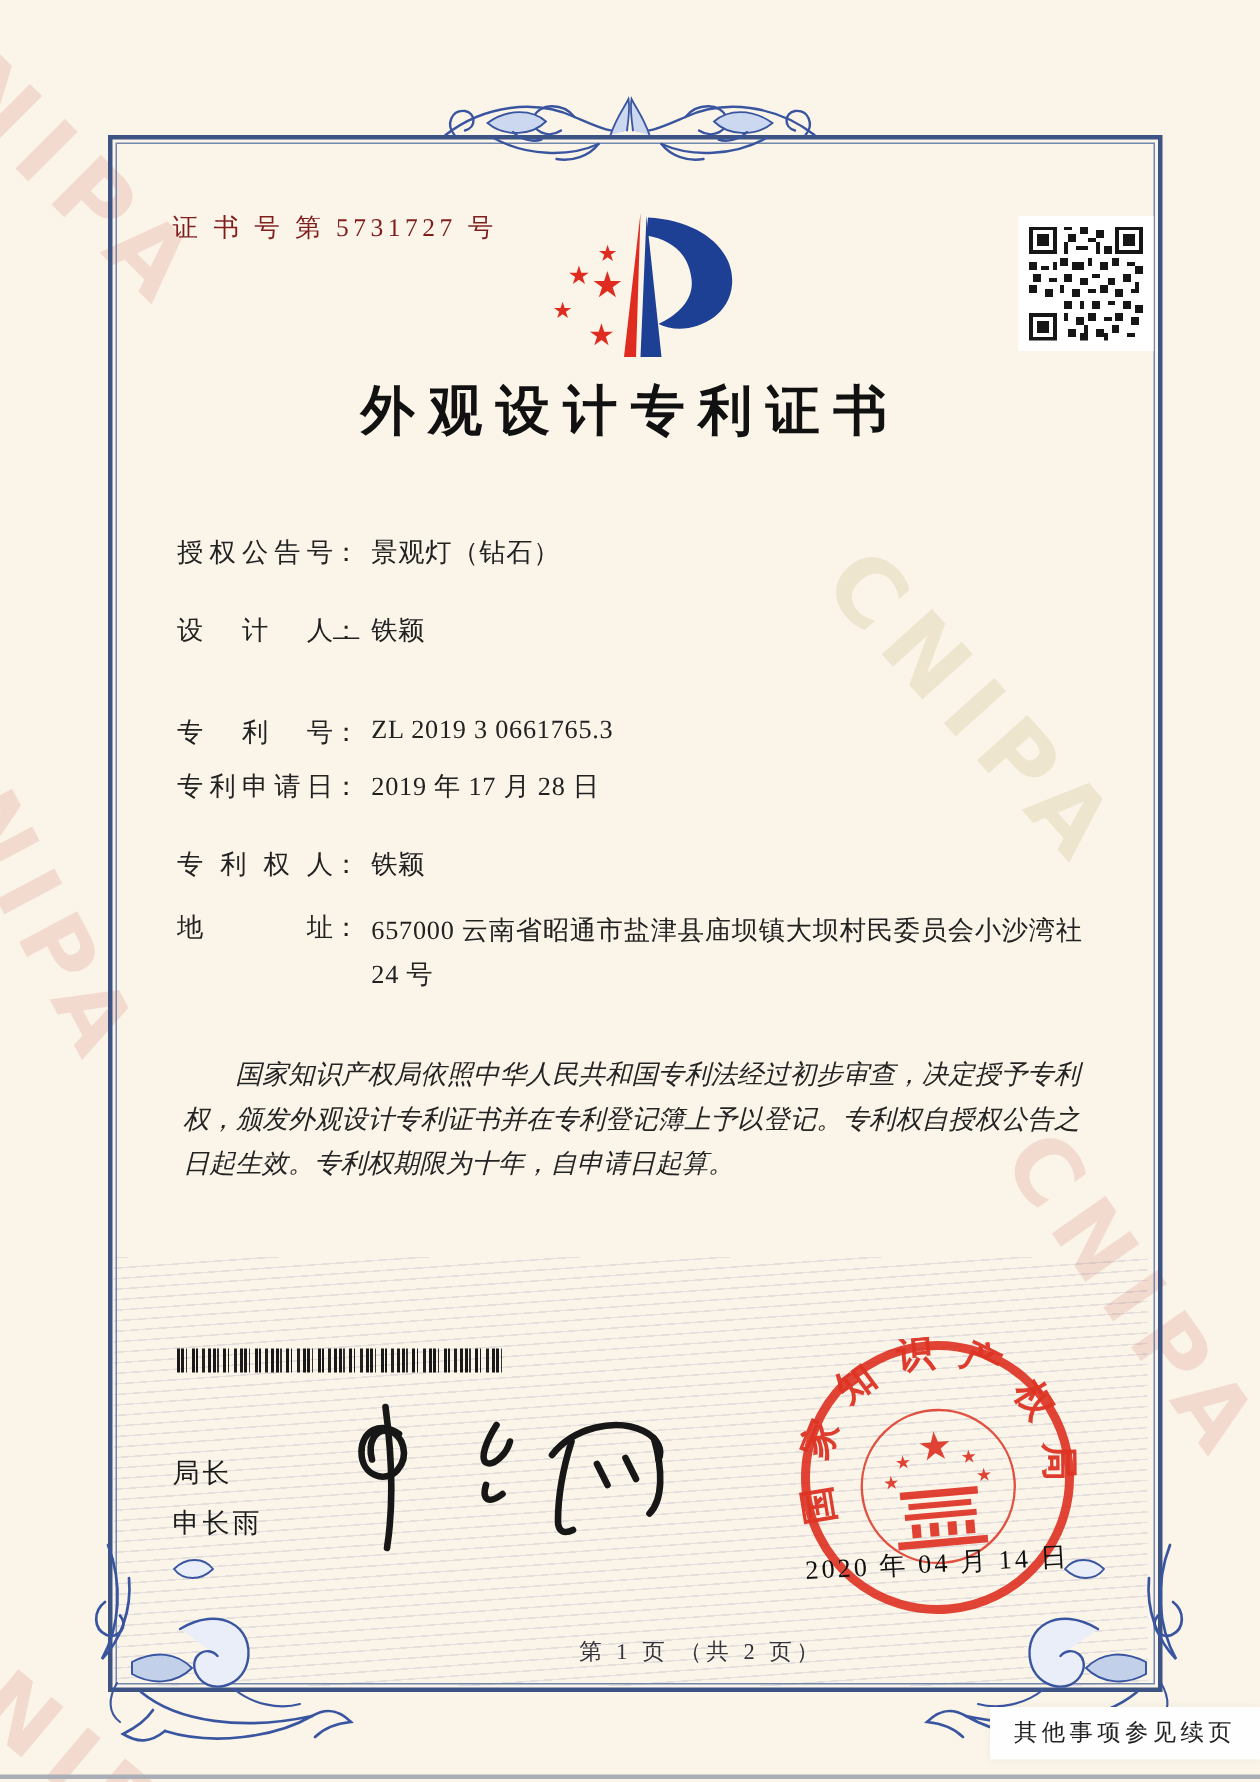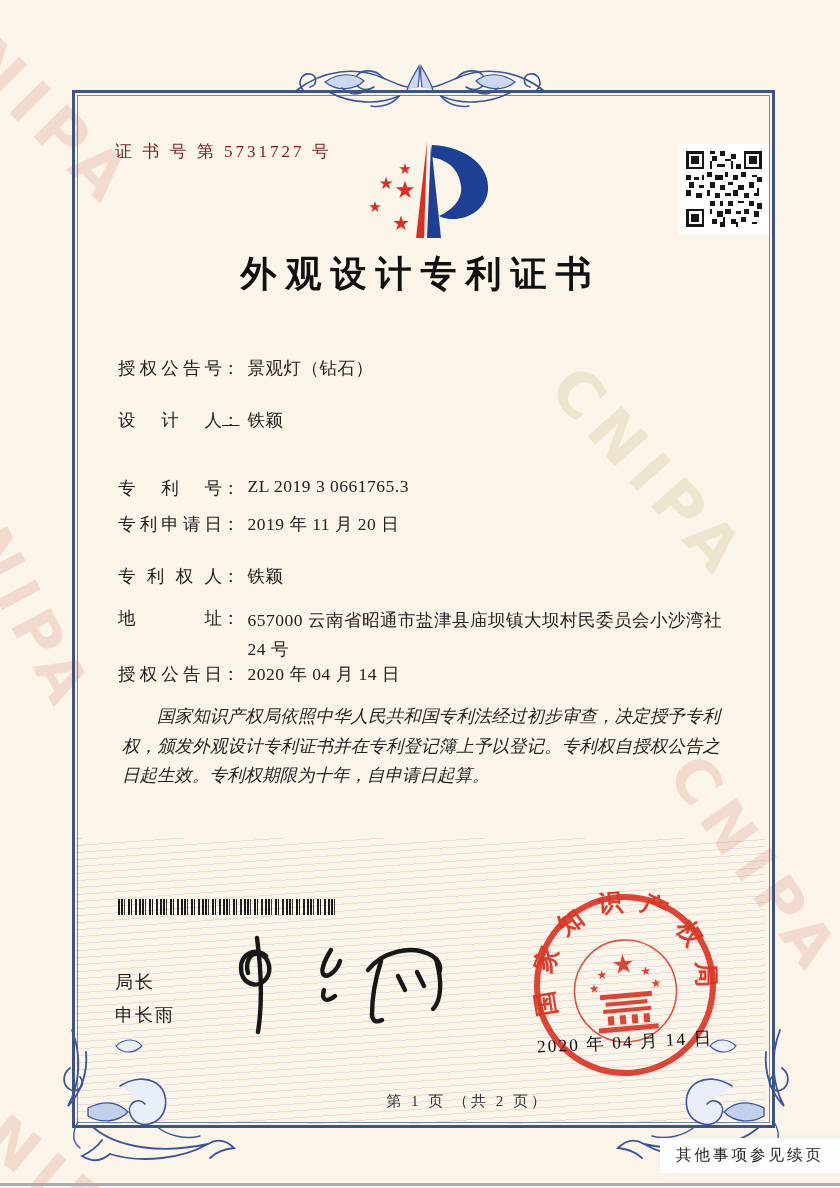--- a/index.html
+++ b/index.html
@@ -246,32 +246,29 @@
 <div class="field" style="top:356px;">
   <span class="f-label">授权公告号</span><span class="f-colon">：</span><span class="f-value">景观灯（钻石）</span>
 </div>
 <div class="field" style="top:408px;text-decoration:underline;">
   <span class="f-label">设计人</span><span class="f-colon">：</span><span class="f-value">铁颖</span>
 </div>
 <div class="field" style="top:460px;margin-top:16px;">
   <span class="f-label">专利号</span><span class="f-colon">：</span><span class="f-value">ZL 2019 3 0661765.3</span>
 </div>
 <div class="field" style="top:512px;">
-  <span class="f-label">专利申请日</span><span class="f-colon">：</span><span class="f-value">2019 年 11 月 20 日</span>
+  <span class="f-label">专利申请日</span><span class="f-colon">：</span><span class="f-value">2019 年 17 月 28 日</span>
 </div>
 <div class="field" style="top:564px;">
   <span class="f-label">专利权人</span><span class="f-colon">：</span><span class="f-value">铁颖</span>
 </div>
 <div class="field" style="top:606px;">
   <span class="f-label">地址</span><span class="f-colon">：</span><span class="f-value f-value-wrap">657000 云南省昭通市盐津县庙坝镇大坝村民委员会小沙湾社 24 号</span>
 </div>
 <div class="field" style="top:662px;width:606px;">
-  <span>
-    <span class="f-label">授权公告日</span><span class="f-colon">：</span><span class="f-value">2020 年 04 月 14 日</span>
-  </span>
 </div>
 
 <div class="body-text">
   <p>国家知识产权局依照中华人民共和国专利法经过初步审查，决定授予专利权，颁发外观设计专利证书并在专利登记簿上予以登记。专利权自授权公告之日起生效。专利权期限为十年，自申请日起算。</p>
 </div>
 
 <div class="barcode"></div>
 
 <div class="sig-titles">
   <div>局长</div>

